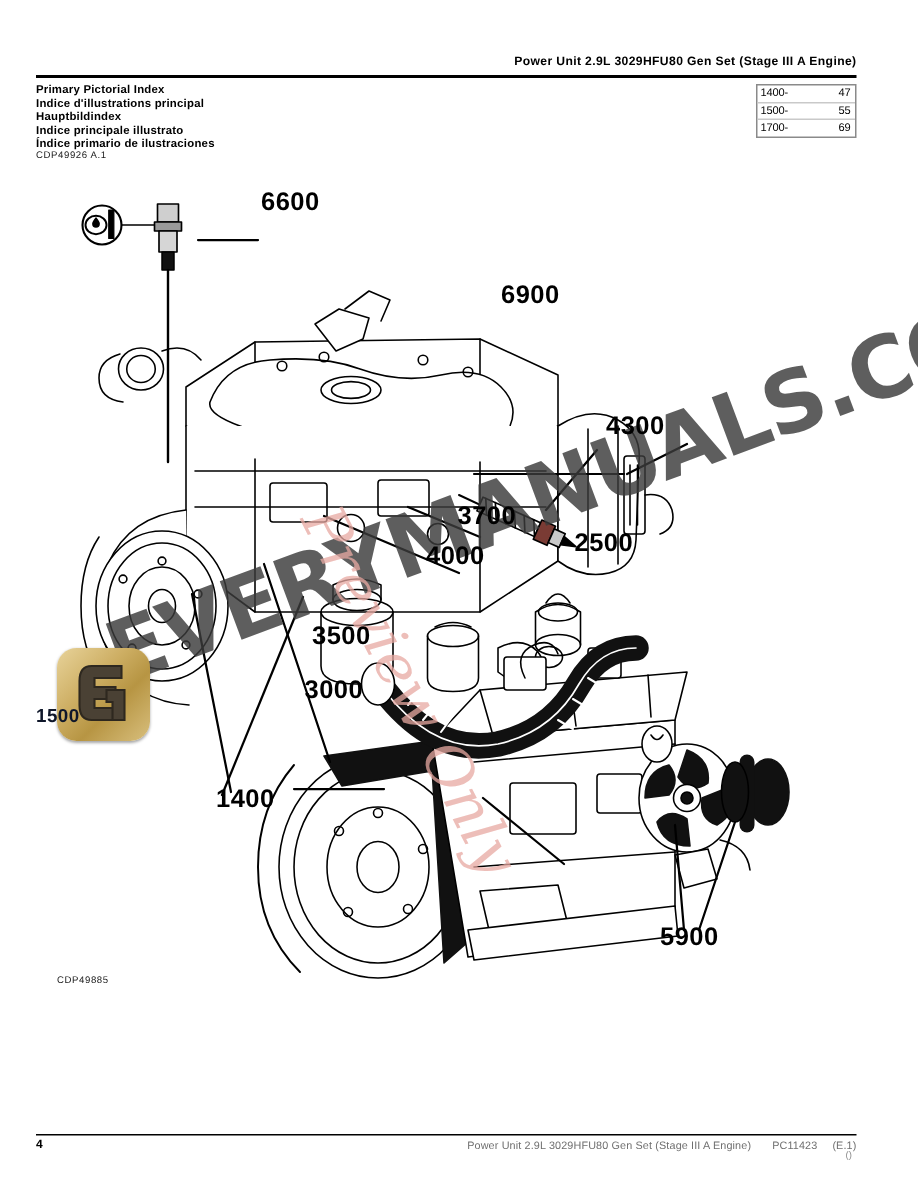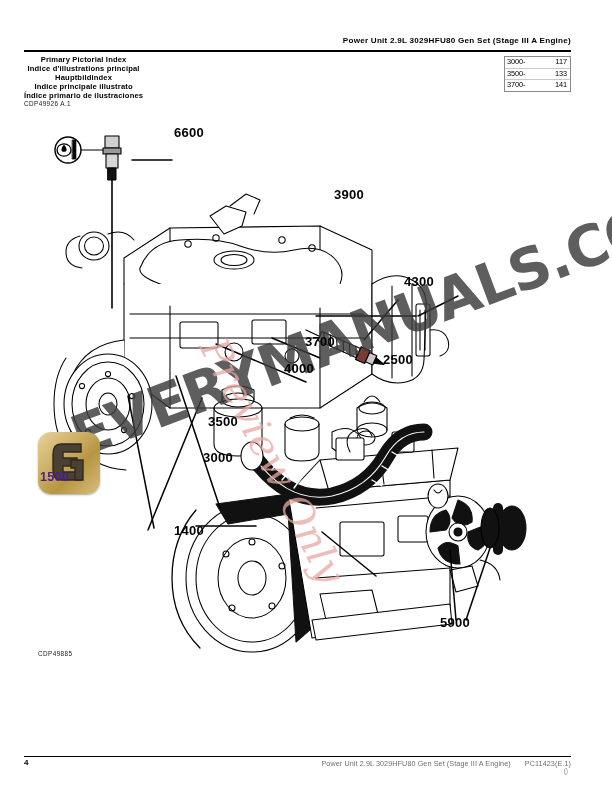--- a/index.html
+++ b/index.html
@@ -6,21 +6,21 @@
   body{width:612px;height:792px;position:relative;overflow:hidden;
        font-family:"Liberation Sans", sans-serif;color:#000;}
 
   .page{position:absolute;left:0;top:0;width:612px;height:792px;background:#fff;}
 
   
   .hdr-title{position:absolute;left:20px;top:36px;width:551px;text-align:right;
              font-size:8.1px;font-weight:bold;letter-spacing:.25px;}
   .hdr-rule{position:absolute;left:24px;top:50px;width:547px;height:1.6px;background:#000;}
 
-  .idx-block{position:absolute;left:24px;top:56px;text-align:center;}
+  .idx-block{position:absolute;left:24px;top:56px;}
   .idx-line{font-size:7.6px;font-weight:bold;line-height:8.9px;letter-spacing:.15px;
             white-space:nowrap;}
   .fig-code-top{position:absolute;left:24px;top:100px;font-size:6.4px;
                 letter-spacing:.4px;color:#1a1a1a;}
 
   
   .idx-table{position:absolute;left:504px;top:56px;width:67px;
              border:1px solid #8a8a8a;box-sizing:border-box;background:#fff;}
   .idx-group{border-bottom:1px solid #8a8a8a;}
   .idx-group:last-child{border-bottom:none;}
@@ -29,53 +29,53 @@
            border-bottom:1px solid #c9c9c9;box-sizing:border-box;}
   .idx-row:last-child{border-bottom:none;}
   .idx-row .k{letter-spacing:-.1px;}
   .idx-row .v{letter-spacing:-.1px;}
 
   
   .art{position:absolute;left:20px;top:108px;width:560px;height:560px;}
   .art svg{position:absolute;left:0;top:0;}
 
   
-  .cal{position:absolute;font-size:13px;font-weight:bold;letter-spacing:.3px;
+  .cal{position:absolute;font-size:17px;font-weight:bold;letter-spacing:.3px;
        color:#000;white-space:nowrap;}
 
   
   .wm-main{position:absolute;left:62px;top:408px;
            font-size:57px;font-weight:bold;letter-spacing:-1px;
            color:#3b3b3b;opacity:.82;white-space:nowrap;
            transform:rotate(-20.5deg);transform-origin:0 0;
            font-family:"DejaVu Sans", sans-serif;}
   .wm-prev{position:absolute;left:232px;top:330px;
            font-size:40px;color:#e8a9a2;opacity:.75;white-space:nowrap;
            transform:rotate(63deg);transform-origin:0 0;
            font-family:"DejaVu Serif", serif;font-style:italic;}
 
   
   .logo{position:absolute;left:38px;top:432px;width:62px;height:62px;border-radius:13px;
         background:linear-gradient(135deg,#e8d39a 0%,#cdae63 38%,#b79543 62%,#d8bf7d 100%);
         box-shadow:0 1px 2px rgba(0,0,0,.35);}
   .logo .e{position:absolute;left:11px;top:8px;width:40px;height:44px;}
-  .logo-1500{position:absolute;left:40px;top:470px;font-size:12.5px;font-weight:bold;
-             color:#4c1d95;letter-spacing:.3px;}
+  .logo-1500{position:absolute;left:24px;top:470px;font-size:12.5px;font-weight:bold;
+             color:#0f172a;letter-spacing:.3px;}
 
   
   .fig-code-bot{position:absolute;left:38px;top:650px;font-size:6.4px;
                 letter-spacing:.4px;color:#1a1a1a;}
 
   
   .ftr-rule{position:absolute;left:24px;top:756px;width:547px;height:1.4px;background:#000;}
   .ftr-page{position:absolute;left:24px;top:758px;font-size:8px;font-weight:bold;}
   .ftr-mid{position:absolute;left:0;top:759px;width:571px;text-align:right;
            font-size:7.2px;color:#6f6f6f;letter-spacing:.1px;}
   .ftr-mid .t{margin-right:14px;}
-  .ftr-mid .pc{}
+  .ftr-mid .pc{margin-right:10px;}
   .ftr-tail{position:absolute;left:0;top:767px;width:568px;text-align:right;
             font-size:6.4px;color:#8d8d8d;}
 </style>
 </head>
 <body>
 
 <div class="page">
 
   <div class="hdr-title">Power Unit 2.9L 3029HFU80 Gen Set (Stage III A Engine)</div>
   <div class="hdr-rule"></div>
@@ -86,30 +86,30 @@
     <div class="idx-line">Hauptbildindex</div>
     <div class="idx-line">Indice principale illustrato</div>
     <div class="idx-line">Índice primario de ilustraciones</div>
   </div>
 
   <div class="fig-code-top">CDP49926 A.1</div>
 
   <div class="idx-table" id="idx-table">
       <div class="idx-group">
         <div class="idx-row">
-          <span class="k">3000-</span>
-          <span class="v">117</span>
+          <span class="k">1400-</span>
+          <span class="v">47</span>
         </div>
         <div class="idx-row">
-          <span class="k">3500-</span>
-          <span class="v">133</span>
+          <span class="k">1500-</span>
+          <span class="v">55</span>
         </div>
         <div class="idx-row">
-          <span class="k">3700-</span>
-          <span class="v">141</span>
+          <span class="k">1700-</span>
+          <span class="v">69</span>
         </div>
       </div>
     </div>
 
   <div class="art">
     <svg width="560" height="560" viewBox="0 0 560 560">
       <defs>
         <g id="boltcap">
           <rect x="-7" y="-22" width="14" height="12" fill="#cfcfcf" stroke="#000" stroke-width="1.1"></rect>
           <rect x="-9" y="-10" width="18" height="6" fill="#9a9a9a" stroke="#000" stroke-width="1.1"></rect>
@@ -288,29 +288,29 @@
   <div class="wm-prev">Preview Only</div>
 
   <div class="logo">
     <svg class="e" viewBox="0 0 40 44">
       <path d="M32 4 L12 4 Q4 4 4 14 L4 30 Q4 40 12 40 L32 40 L32 32 L14 32 L14 26 L28 26 L28 18 L14 18 L14 12 L32 12 Z" fill="#4a4134" stroke="#2e281f" stroke-width="1.4"></path>
       <path d="M22 20 L34 20 L34 40 L26 40 L26 28 L22 28 Z" fill="#4a4134" stroke="#2e281f" stroke-width="1.4"></path>
     </svg>
   </div>
 
   <div class="cal" style="left:174px;top:125px;">6600</div>
-  <div class="cal" style="left:334px;top:187px;">3900</div>
+  <div class="cal" style="left:334px;top:187px;">6900</div>
   <div class="cal" style="left:404px;top:274px;">4300</div>
   <div class="cal" style="left:305px;top:334px;text-align:right;">3700</div>
   <div class="cal" style="left:284px;top:361px;">4000</div>
   <div class="cal" style="left:383px;top:352px;">2500</div>
   <div class="cal" style="left:208px;top:414px;">3500</div>
   <div class="cal" style="left:157px;top:450px;margin-left:46px;">3000</div>
   <div class="logo-1500">1500</div>
-  <div class="cal" style="left:144px;top:523px;margin-left:30px;">1400</div>
+  <div class="cal" style="left:144px;top:523px;">1400</div>
   <div class="cal" style="left:440px;top:615px;">5900</div>
 
   <div class="fig-code-bot">CDP49885</div>
 
   <div class="ftr-rule"></div>
   <div class="ftr-page">4</div>
   <div class="ftr-mid">
     <span class="t">Power Unit 2.9L 3029HFU80 Gen Set (Stage III A Engine)</span><span class="pc">PC11423</span><span>(E.1)</span>
   </div>
   <div class="ftr-tail">()</div>

